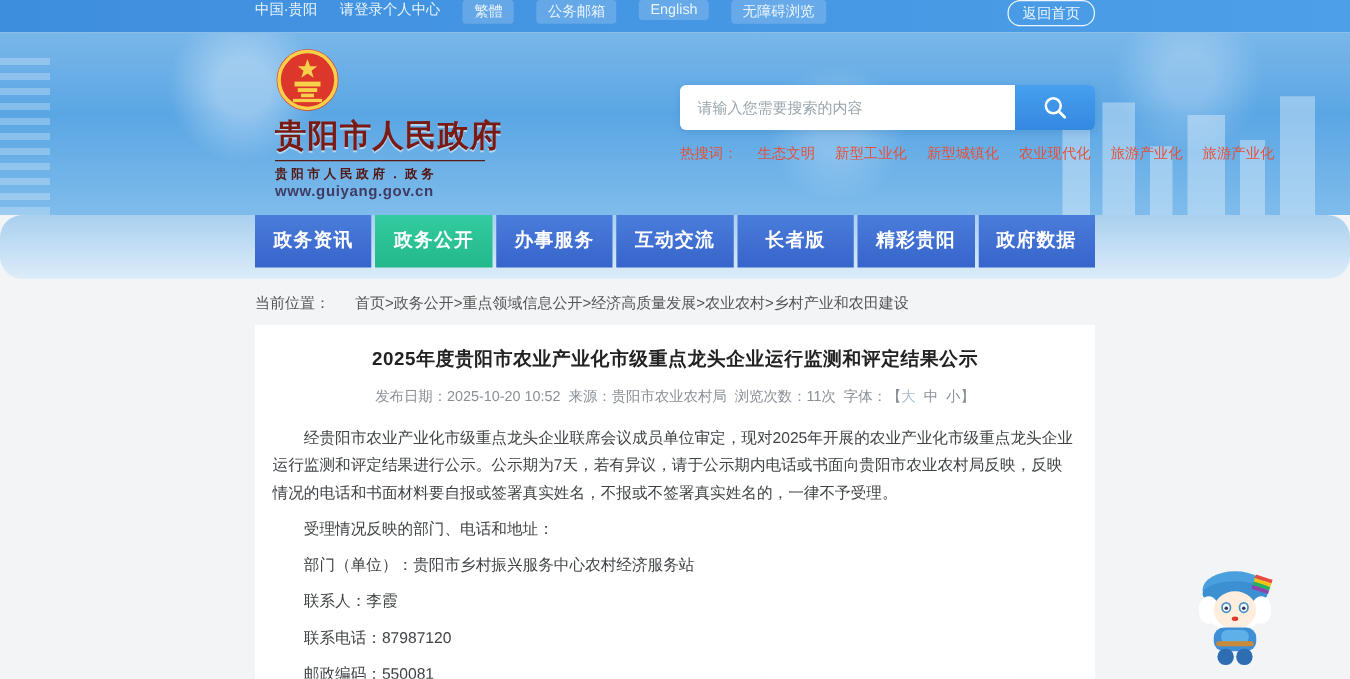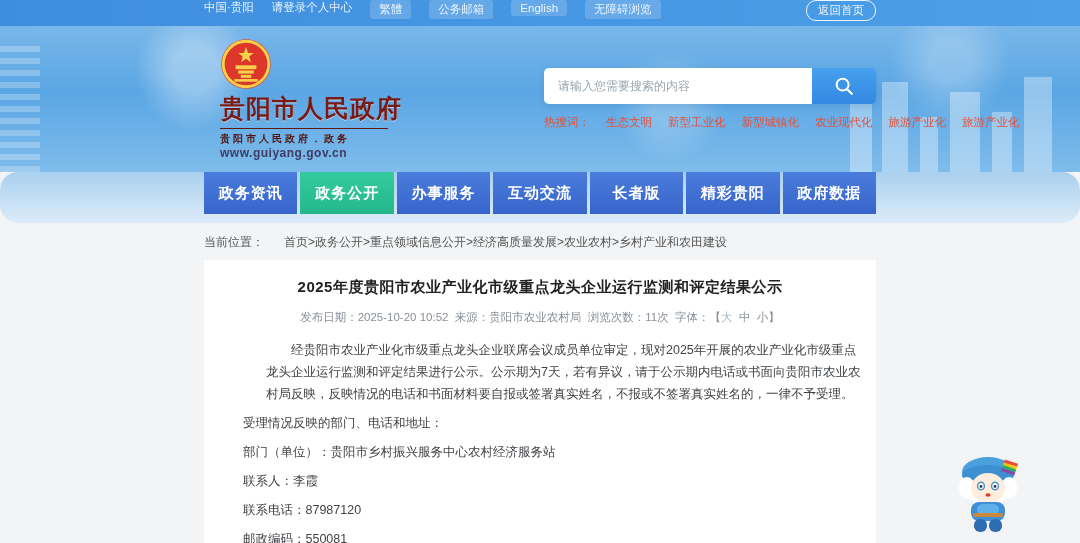--- a/index.html
+++ b/index.html
@@ -69,21 +69,21 @@
   .breadcrumb-row { padding:11px 0 9px; font-size:12px; color:#555; }
   .breadcrumb-row a { color:#555; text-decoration:none;margin-left:20px; }
 
   
   .card { background:#fff; padding:18px 14px 30px; min-height:330px; }
   .article-title { text-align:center; font-size:15px; font-weight:bold; color:#222; letter-spacing:.5px; }
   .meta { text-align:center; font-size:11.5px; color:#8a9097; margin-top:13px; }
   .meta b { font-weight:normal; }
   .meta .fz-a { color:#a8bccb; cursor:pointer; } .meta .fz-m { color:#8a9097; cursor:pointer; } .meta .fz-s { color:#8a9097; cursor:pointer; }
   .body-text { margin-top:14px; font-size:12.5px; color:#404346; line-height:22px; }
-  .body-text p.indent { text-indent:2em; margin-bottom:2px;margin-left:48px; }
+  .body-text p.indent { text-indent:2em; margin-bottom:2px; }
   .contact-line { padding-left:2em; margin-top:7px; }
 
   
   .mascot { position:absolute; right:56px; bottom:8px; width:68px; height:84px; cursor:pointer; }
 </style>
 </head>
 <body>
 
 <div class="topbar">
   <div class="container">

